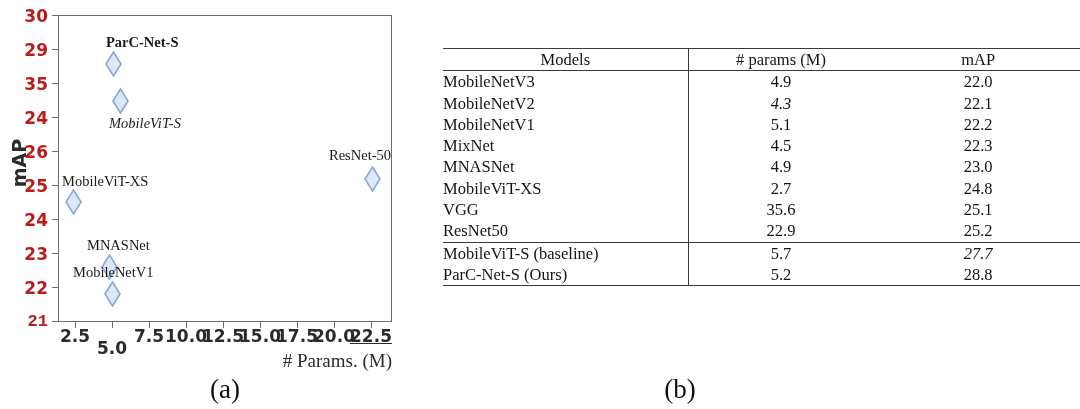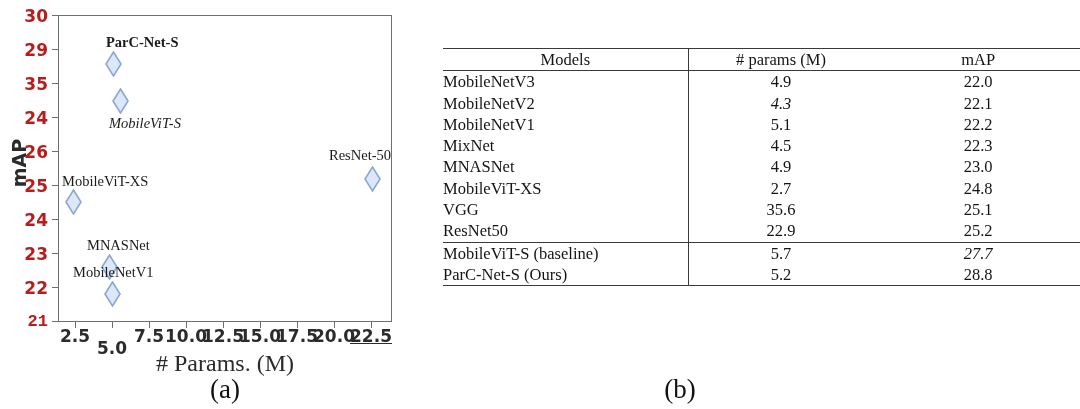--- a/index.html
+++ b/index.html
@@ -73,23 +73,23 @@
     font-size: 19px;
     color: #2b2b2b;
     transform: rotate(-90deg);
     transform-origin: center center;
   }
   #xlabel-params {
     position: absolute;
     left: 58px;
     top: 350px;
     width: 334px;
-    text-align: center;
-    font-family: "Liberation Serif", serif;
-    font-size: 24px;
+    text-align: right;
+    font-family: "Liberation Serif", serif;
+    font-size: 19px;
     color: #2b2b2b;
   }
   #caption-a {
     position: absolute;
     left: 58px;
     top: 374px;
     width: 334px;
     text-align: center;
     font-size: 27px;
     font-family: "Liberation Serif", serif;

